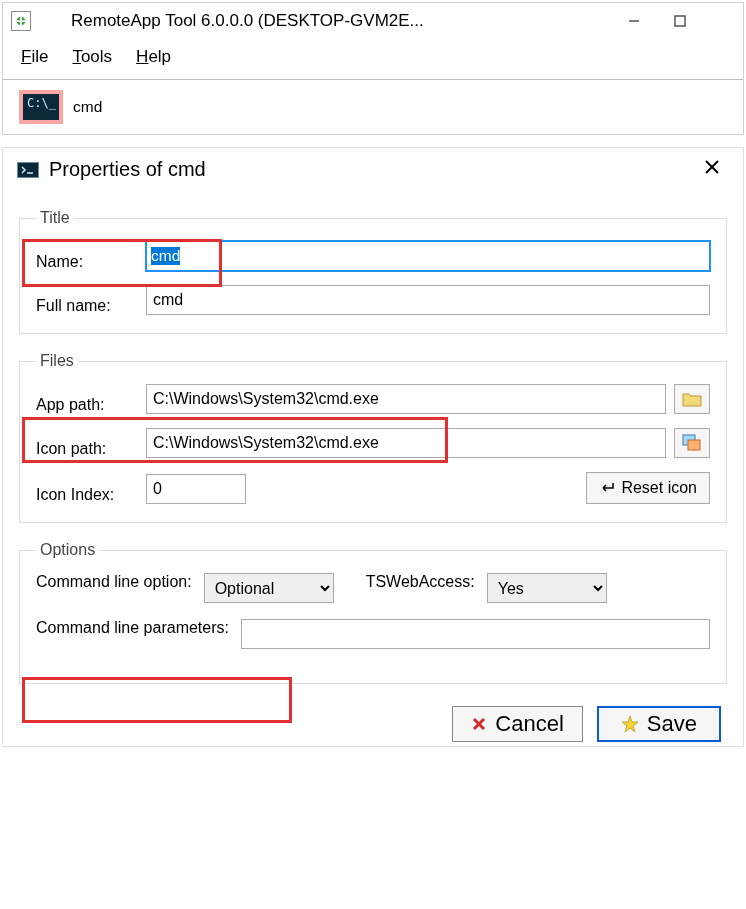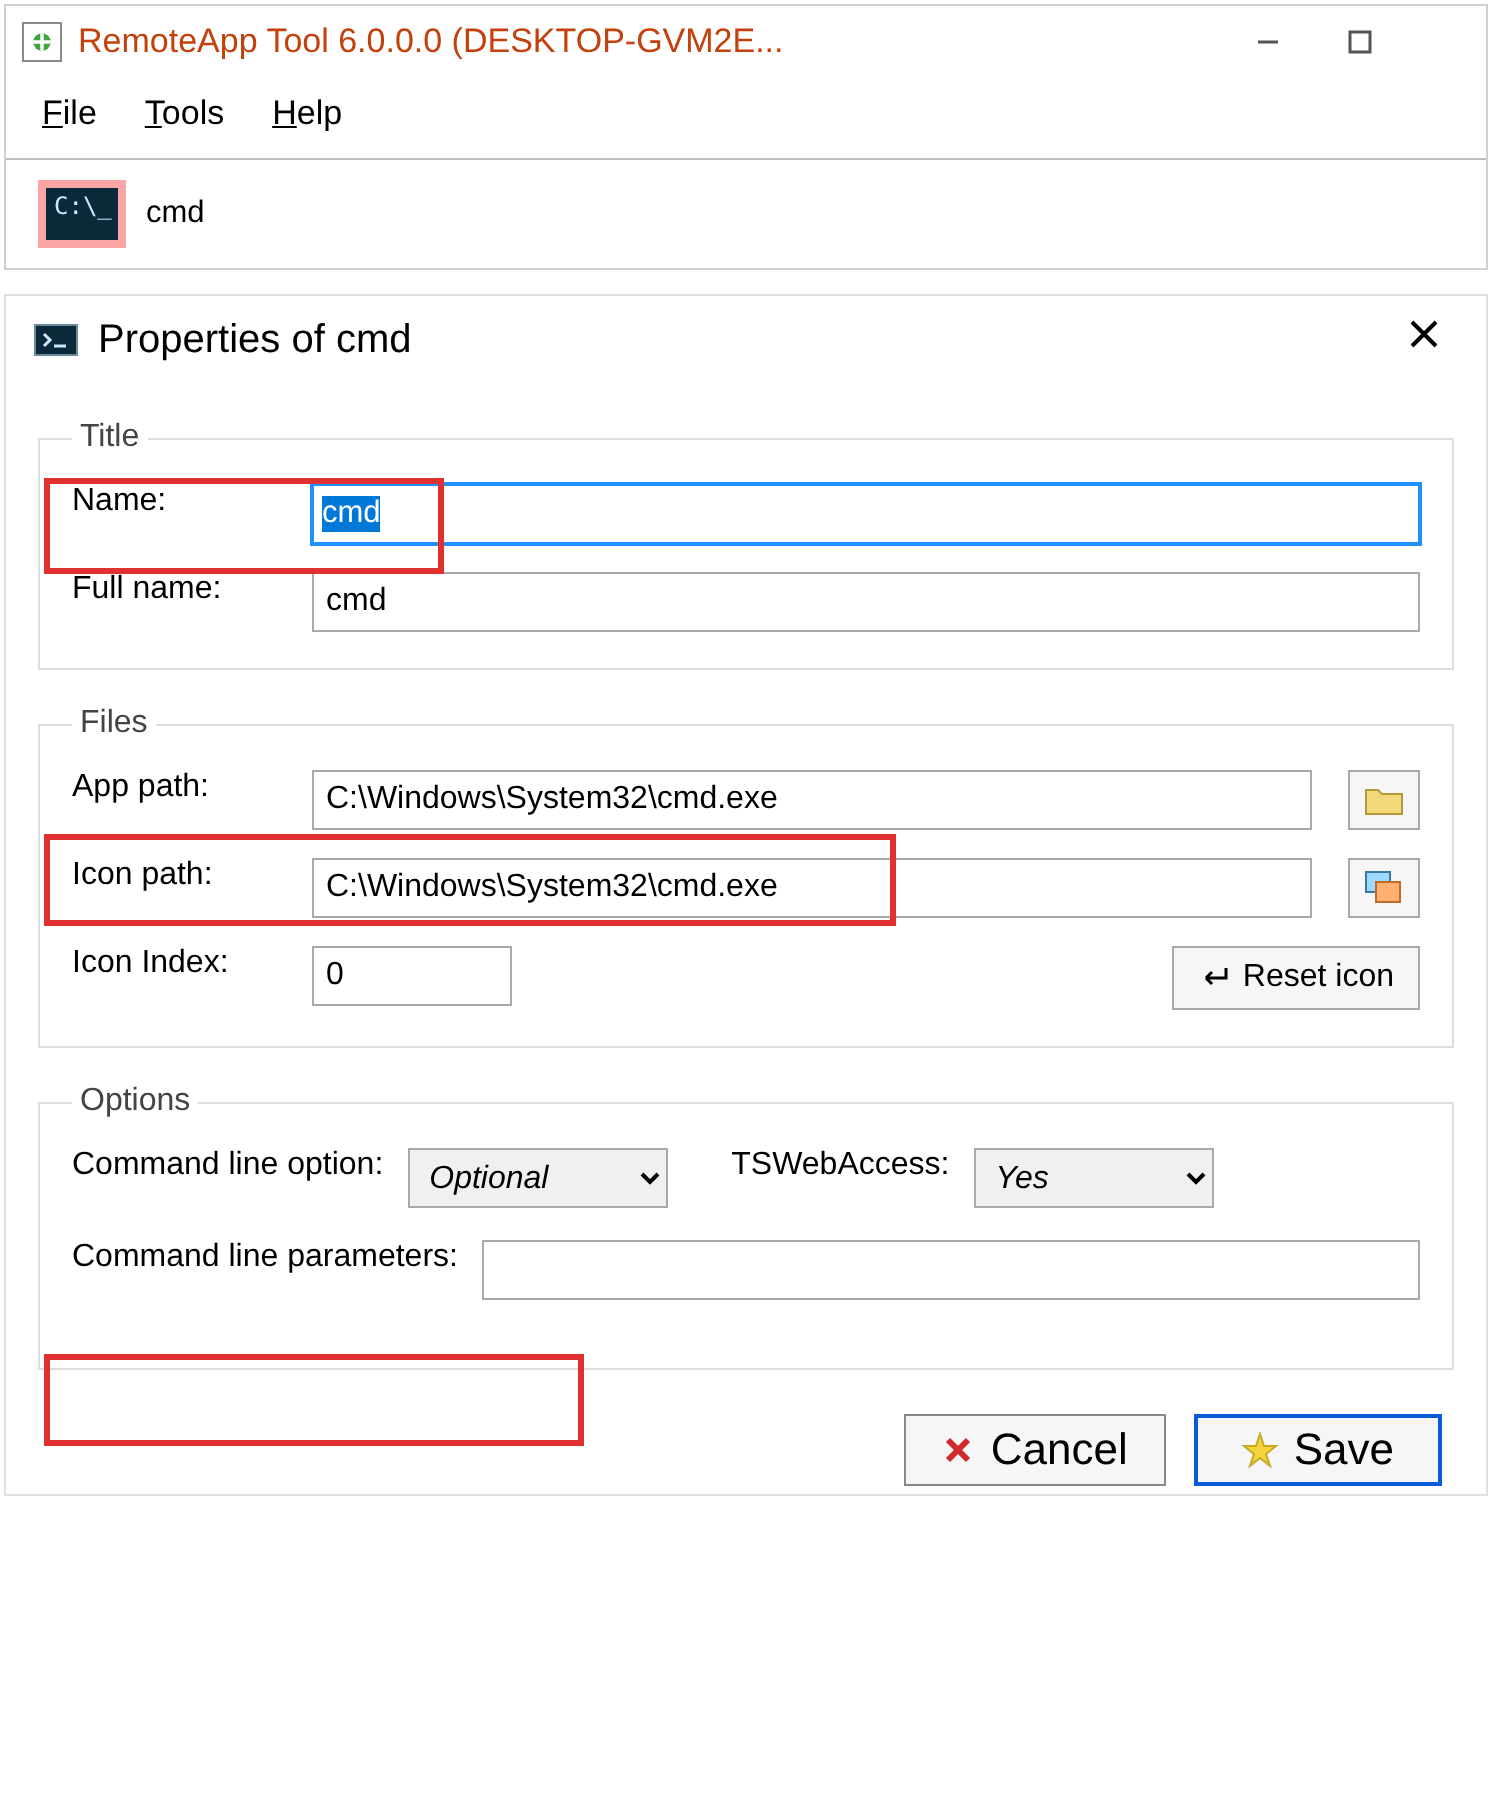--- a/index.html
+++ b/index.html
@@ -24,21 +24,21 @@
     height: 36px;
   }
   .titlebar .app-icon {
     width: 20px; height: 20px;
     background: #fff;
     border: 1px solid #8a8a8a;
     display: flex; align-items: center; justify-content: center;
     margin-right: 8px;
   }
   .titlebar .app-icon svg { width: 14px; height: 14px; }
-  .titlebar .title { color: #c2410c; font-size: 17px; flex: 1; }
+  .titlebar .title { color: #000000; font-size: 17px; flex: 1; margin-left: 32px; }
   .win-controls { display: flex; gap: 28px; align-items: center; color: #555; }
   .win-ctrl { width: 18px; height: 18px; display:flex; align-items:center; justify-content:center; cursor: default; }
   .menubar {
     display: flex;
     gap: 24px;
     padding: 8px 18px 12px 18px;
     font-size: 17px;
   }
   .menubar span { cursor: default; }
   .menubar .u { text-decoration: underline; }
@@ -83,22 +83,22 @@
     font-size: 20px; cursor: default; padding: 2px 8px;
   }
   fieldset {
     border: 1px solid #dcdcdc;
     margin: 18px 16px 8px 16px;
     padding: 14px 16px 18px 16px;
   }
   legend { color: #444; font-size: 16px; padding: 0 4px; }
   .row {
     display: flex;
-    align-items: flex-start;
-    gap: 10px;
+    align-items: flex-end;
+    gap: 0;
     margin-bottom: 14px;
   }
   .row:last-child { margin-bottom: 0; }
   .lbl { width: 110px; flex-shrink: 0; font-size: 16px; }
   input.text {
     border: 1px solid #a9a9a9;
     font-size: 16px;
     padding: 4px 6px;
     height: 30px;
     flex: 1;
@@ -125,21 +125,20 @@
     cursor: default;
     margin-left: auto;
   }
   select.dd {
     border: 1px solid #a9a9a9;
     height: 30px;
     font-size: 16px;
     padding: 2px 6px;
     background: #f0f0f0;
     font-family: inherit;
-    font-style: italic;
   }
   .opt-row { display:flex; align-items:flex-start; gap: 12px; margin-bottom: 16px; }
   .opt-row .olbl { font-size: 16px; }
   .configure-btn {
     border: 1px solid #a9a9a9;
     background: #f6f6f6;
     padding: 4px 12px;
     height: 32px;
     font-size: 16px;
     display:flex; align-items:center; gap:8px; justify-content:center;

